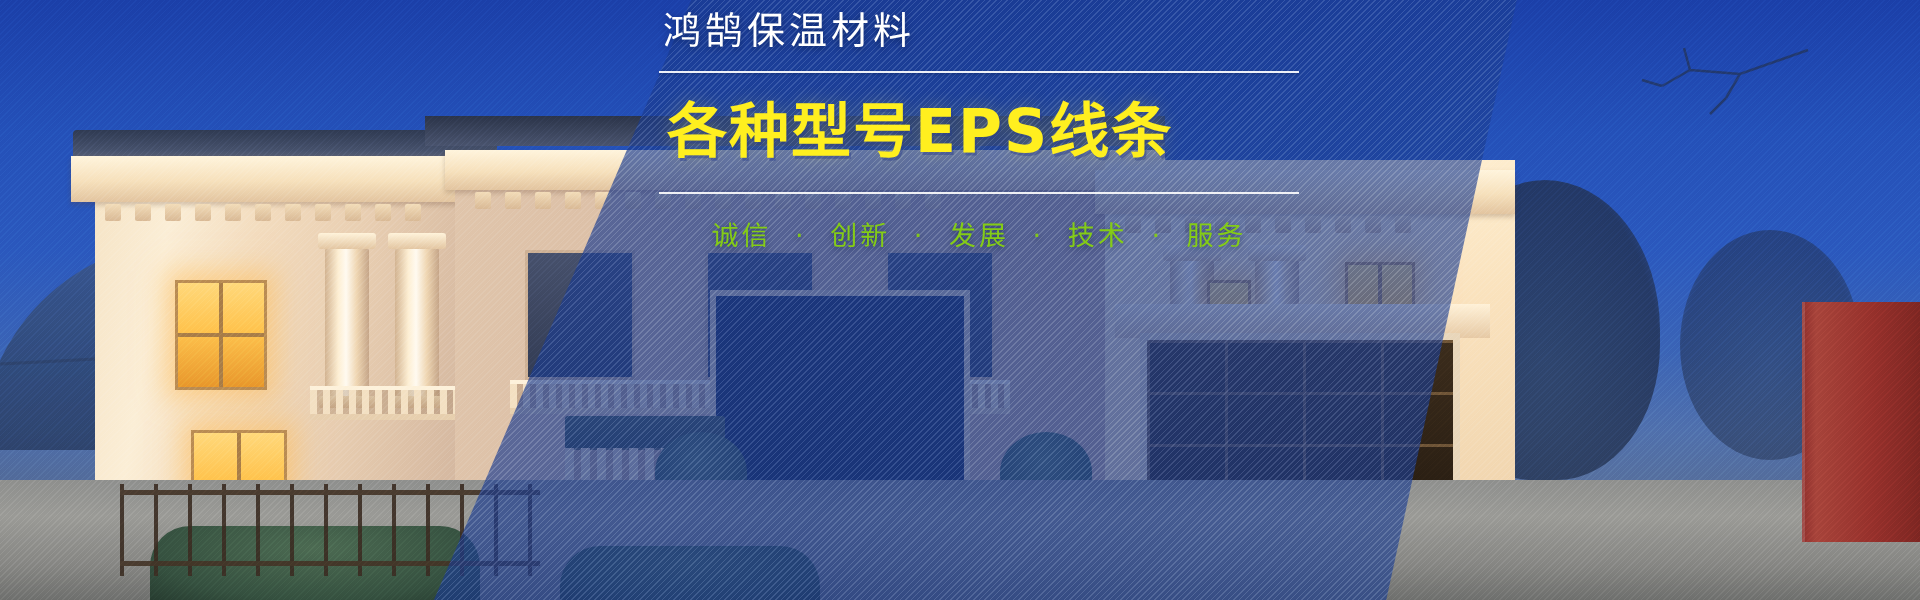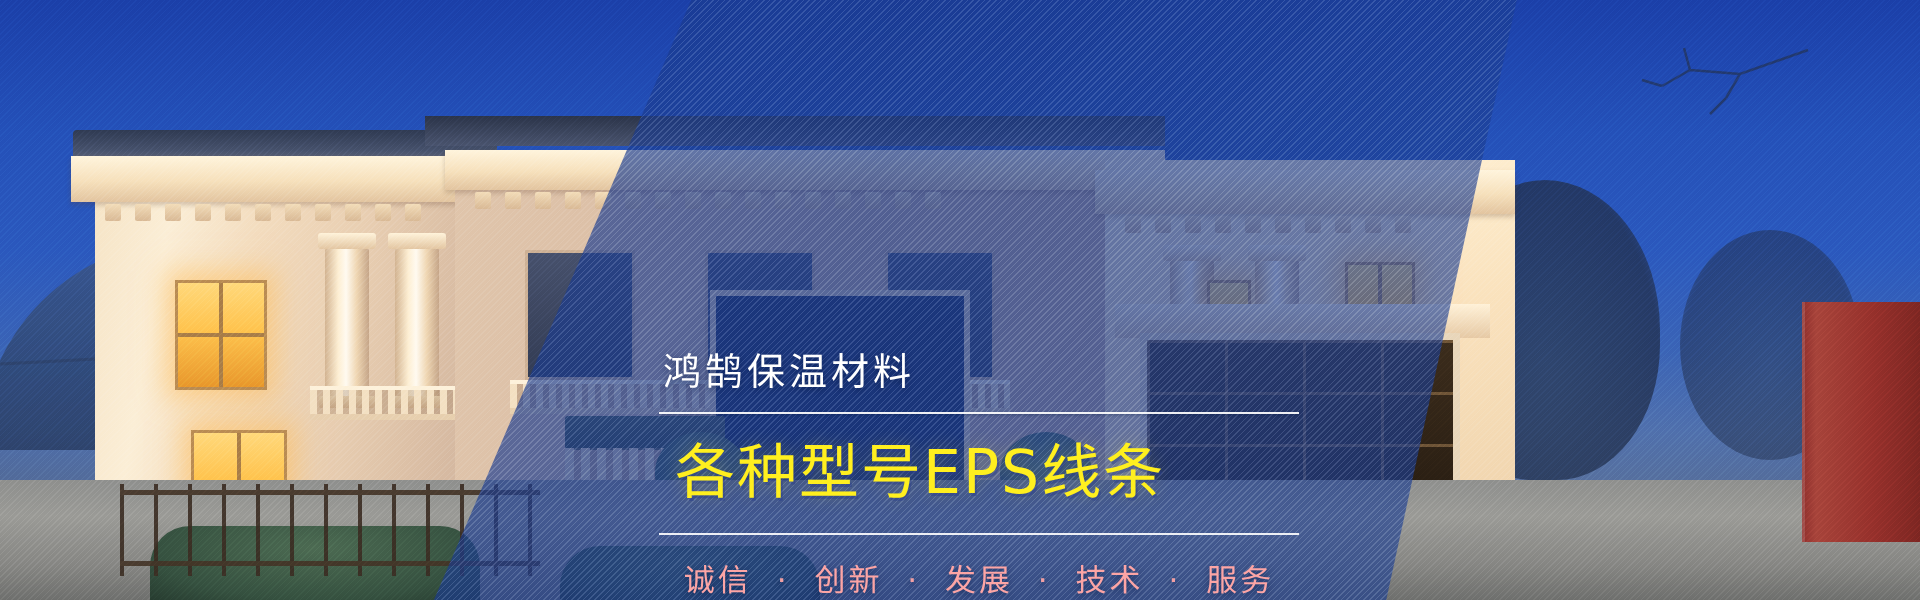--- a/index.html
+++ b/index.html
@@ -217,21 +217,21 @@
   .overlay-panel .hatch2{
     position:absolute;inset:0;
     background-image:repeating-linear-gradient(135deg,
       rgba(255,255,255,.10) 0px,rgba(255,255,255,.10) 1px,
       rgba(0,0,0,0) 1px,rgba(0,0,0,0) 4px);
   }
 
   
   .content{
     position:absolute;left:0;top:0;width:100%;height:100%;
-    display:flex;flex-direction:column;align-items:center;justify-content:flex-end;
+    display:flex;flex-direction:column;align-items:center;justify-content:flex-start;
     padding-left:38px;
   }
   .inner{width:640px;}
 
   .brand{
     color:#ffffff;
     font-size:38px;
     letter-spacing:4px;
     font-weight:400;
     text-shadow:0 2px 6px rgba(0,20,60,.55);
@@ -239,34 +239,34 @@
     padding-left:4px;
   }
   .rule{
     width:100%;height:2px;background:rgba(255,255,255,.92);
     margin:0 0 22px 0;
     box-shadow:0 1px 3px rgba(0,20,60,.4);
   }
   .headline{
     color:#ffef1f;
     font-size:60px;
-    font-weight:400;
+    font-weight:700;
     letter-spacing:2px;
     line-height:1.22;
-    margin:16px;
+    margin:8px;
     text-shadow:2px 3px 0 rgba(40,60,140,.45), 0 0 18px rgba(255,230,60,.25);
     white-space:nowrap;
   }
   .rule2{
     width:100%;height:2px;background:rgba(255,255,255,.9);
     margin:24px 0 20px 0;
   }
   .tagline{
-    color:#fca5a5;
-    font-size:31px;
+    color:#84cc16;
+    font-size:27px;
     letter-spacing:3px;
     text-align:center;
     text-shadow:0 2px 6px rgba(0,20,60,.55);
     margin:0;
   }
   .tagline span{margin:0 2px;}
   .dot{opacity:.95;padding:0 8px;}
 </style>
 </head>
 <body>

